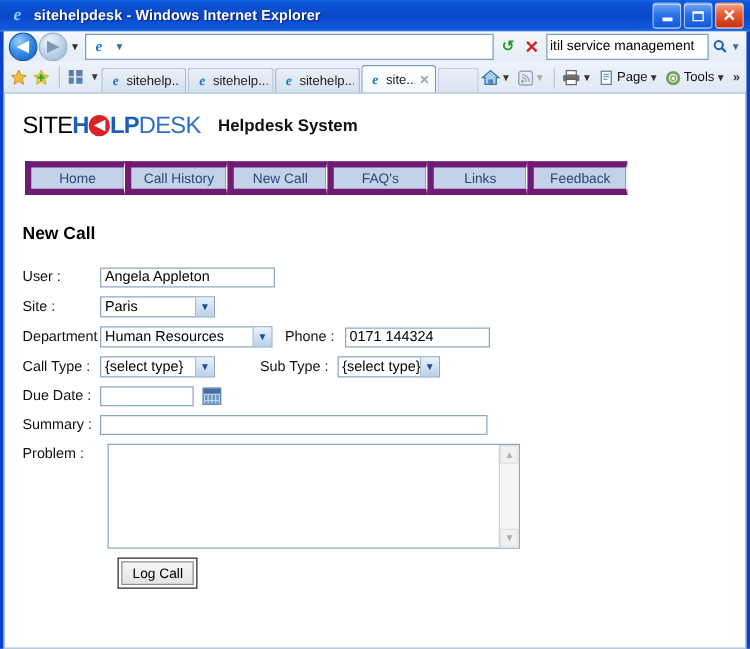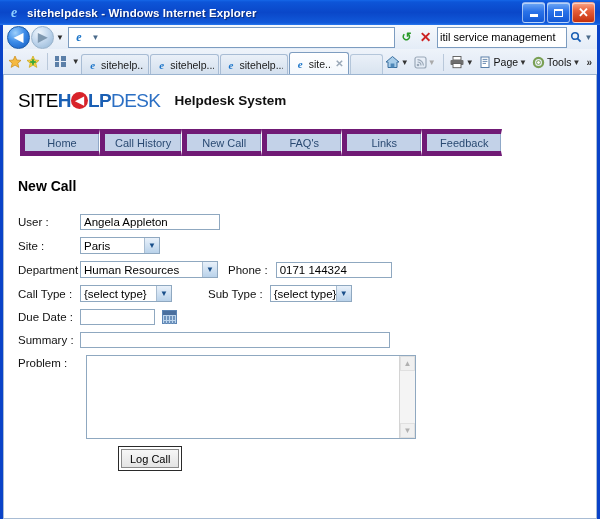--- a/index.html
+++ b/index.html
@@ -268,21 +268,21 @@
     background:#f4f4f4; border-left:1px solid #d4d4d4;
     display:flex; flex-direction:column; justify-content:space-between;
   }
   .ta .sbtn {
     height: 15px; background:#f0f0f0;
     border:1px solid #e0e0e0; box-sizing:border-box;
     display:flex;align-items:center;justify-content:center;
     color:#b0b0b0; font-size:8px;
   }
 
-  .btnwrap { padding: 2px; border: 1px solid #2a2a2a; display:inline-block;margin-left:24px; }
+  .btnwrap { padding: 2px; border: 1px solid #2a2a2a; display:inline-block; }
   .logbtn {
     height: 17px; padding: 0 8px;
     background: linear-gradient(180deg,#f7f7f7 0%,#e4e4e4 100%);
     border: 1px solid #8a8a8a;
     display:flex; align-items:center; justify-content:center;
     font-size: 11px; color:#000;
     font-family:"Liberation Sans", sans-serif;
   }
 
   
@@ -498,21 +498,21 @@
 
           <div class="frow">
             <div class="lbl w-user">User :</div>
             <div class="txt" style="width:140px;">
               <span>Angela Appleton</span>
             </div>
           </div>
 
           <div class="frow">
             <div class="lbl w-user">Site :</div>
-            <div class="sel" style="width:80px;">
+            <div class="sel" style="width:92px;">
               <span class="sv">Paris</span>
               <span class="sarrow">▼</span>
             </div>
           </div>
 
           <div class="frow">
             <div class="lbl w-dept">Department :</div>
             <div class="sel" style="width:138px;">
               <span class="sv">Human Resources</span>
               <span class="sarrow">▼</span>

